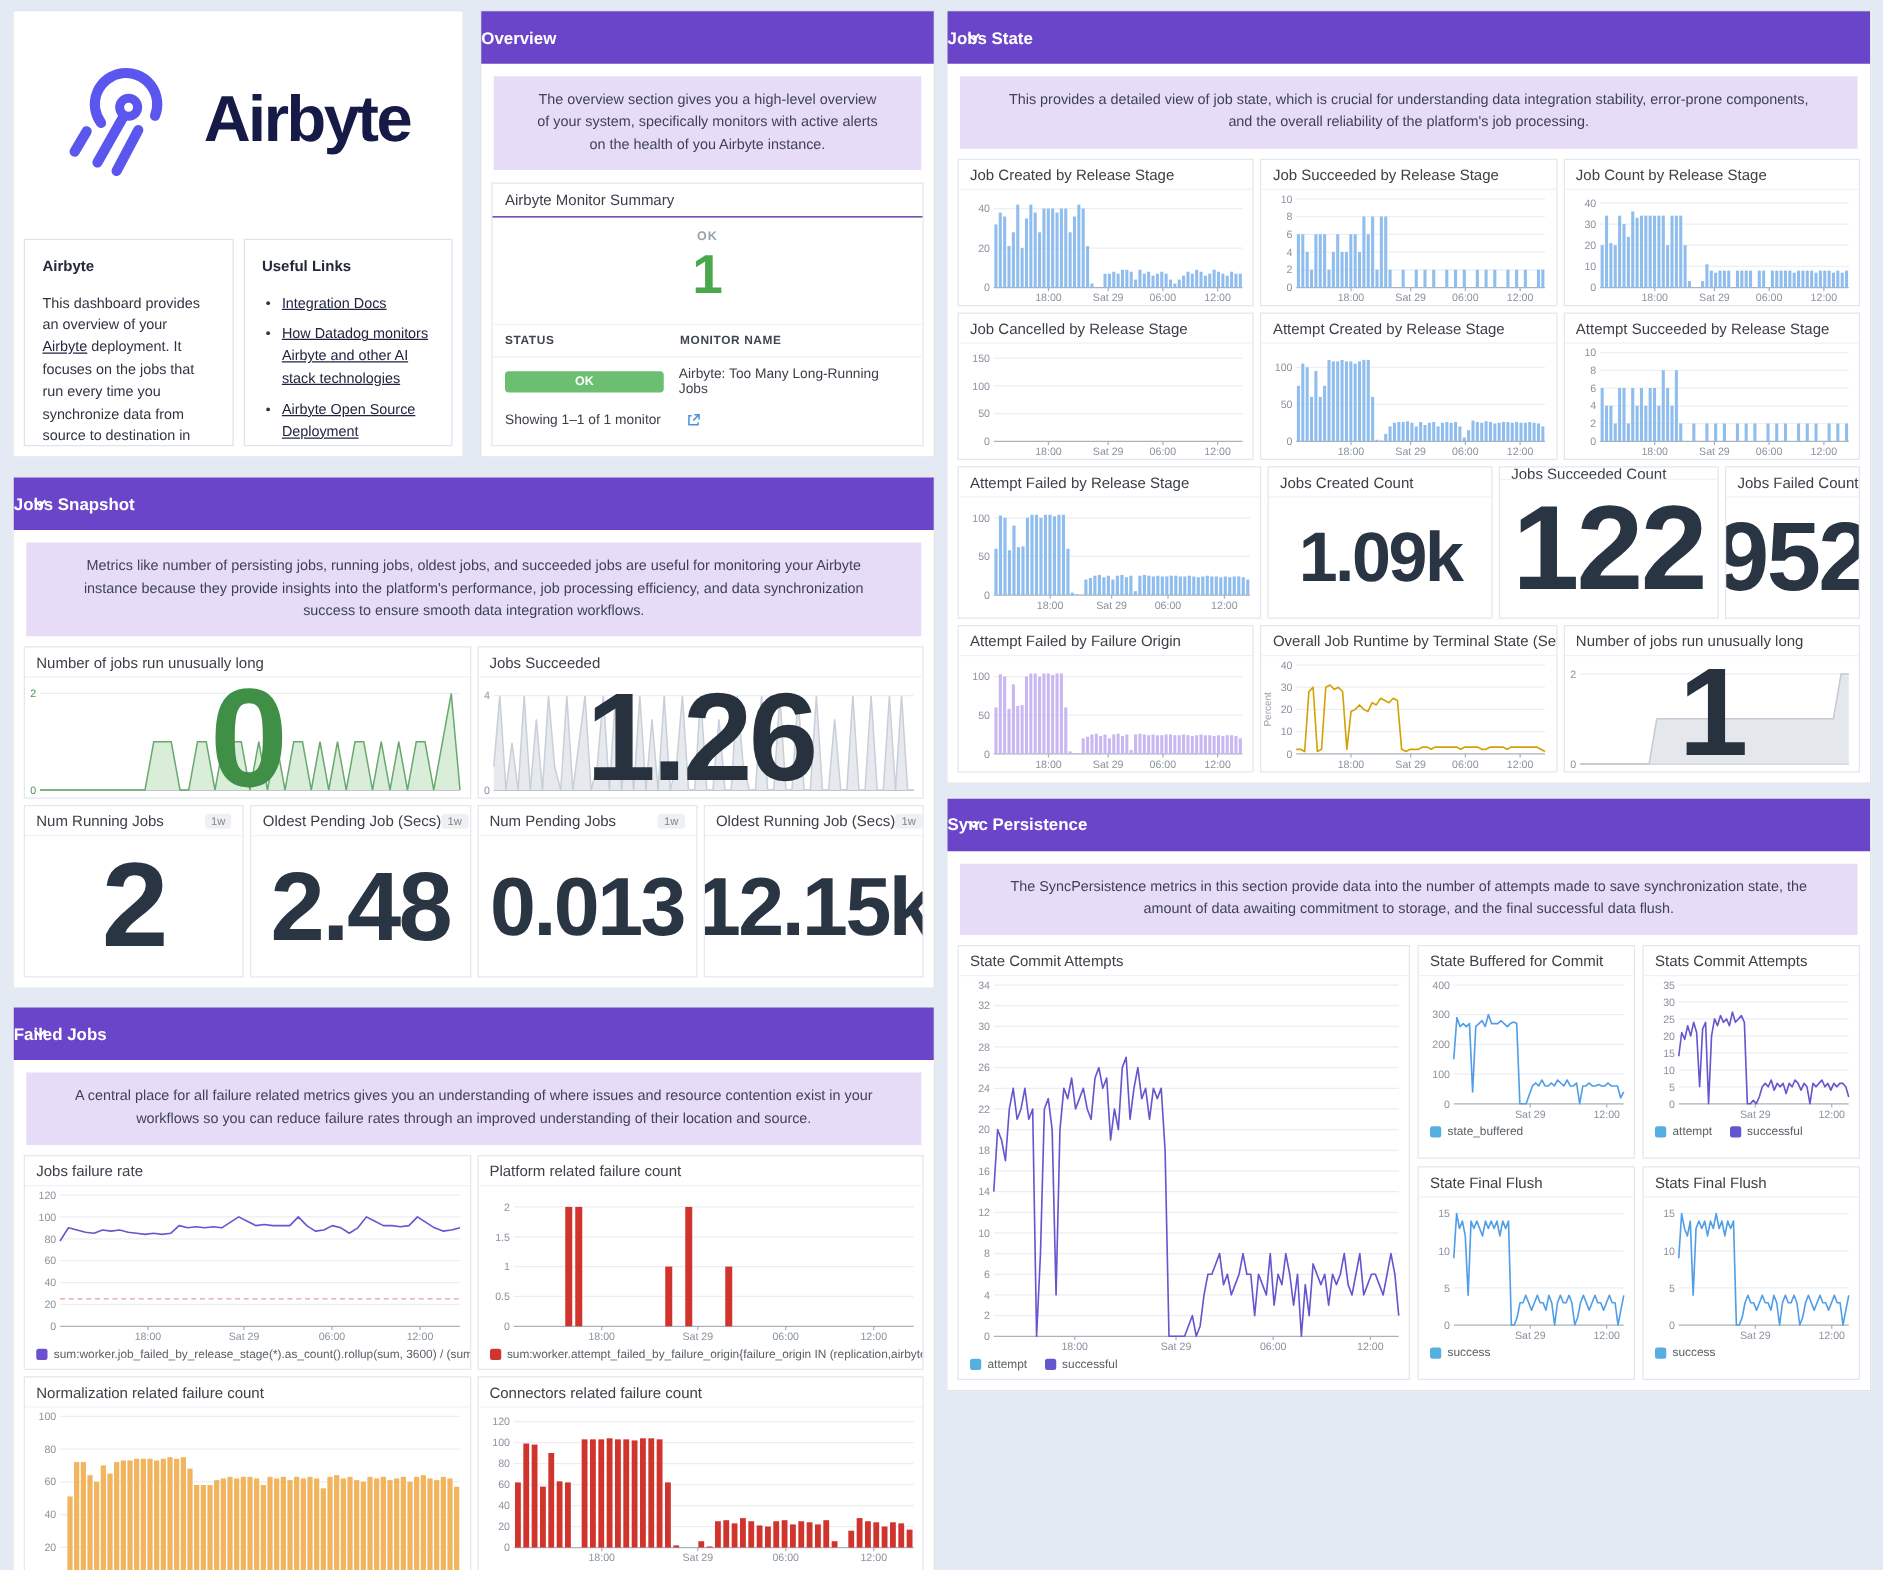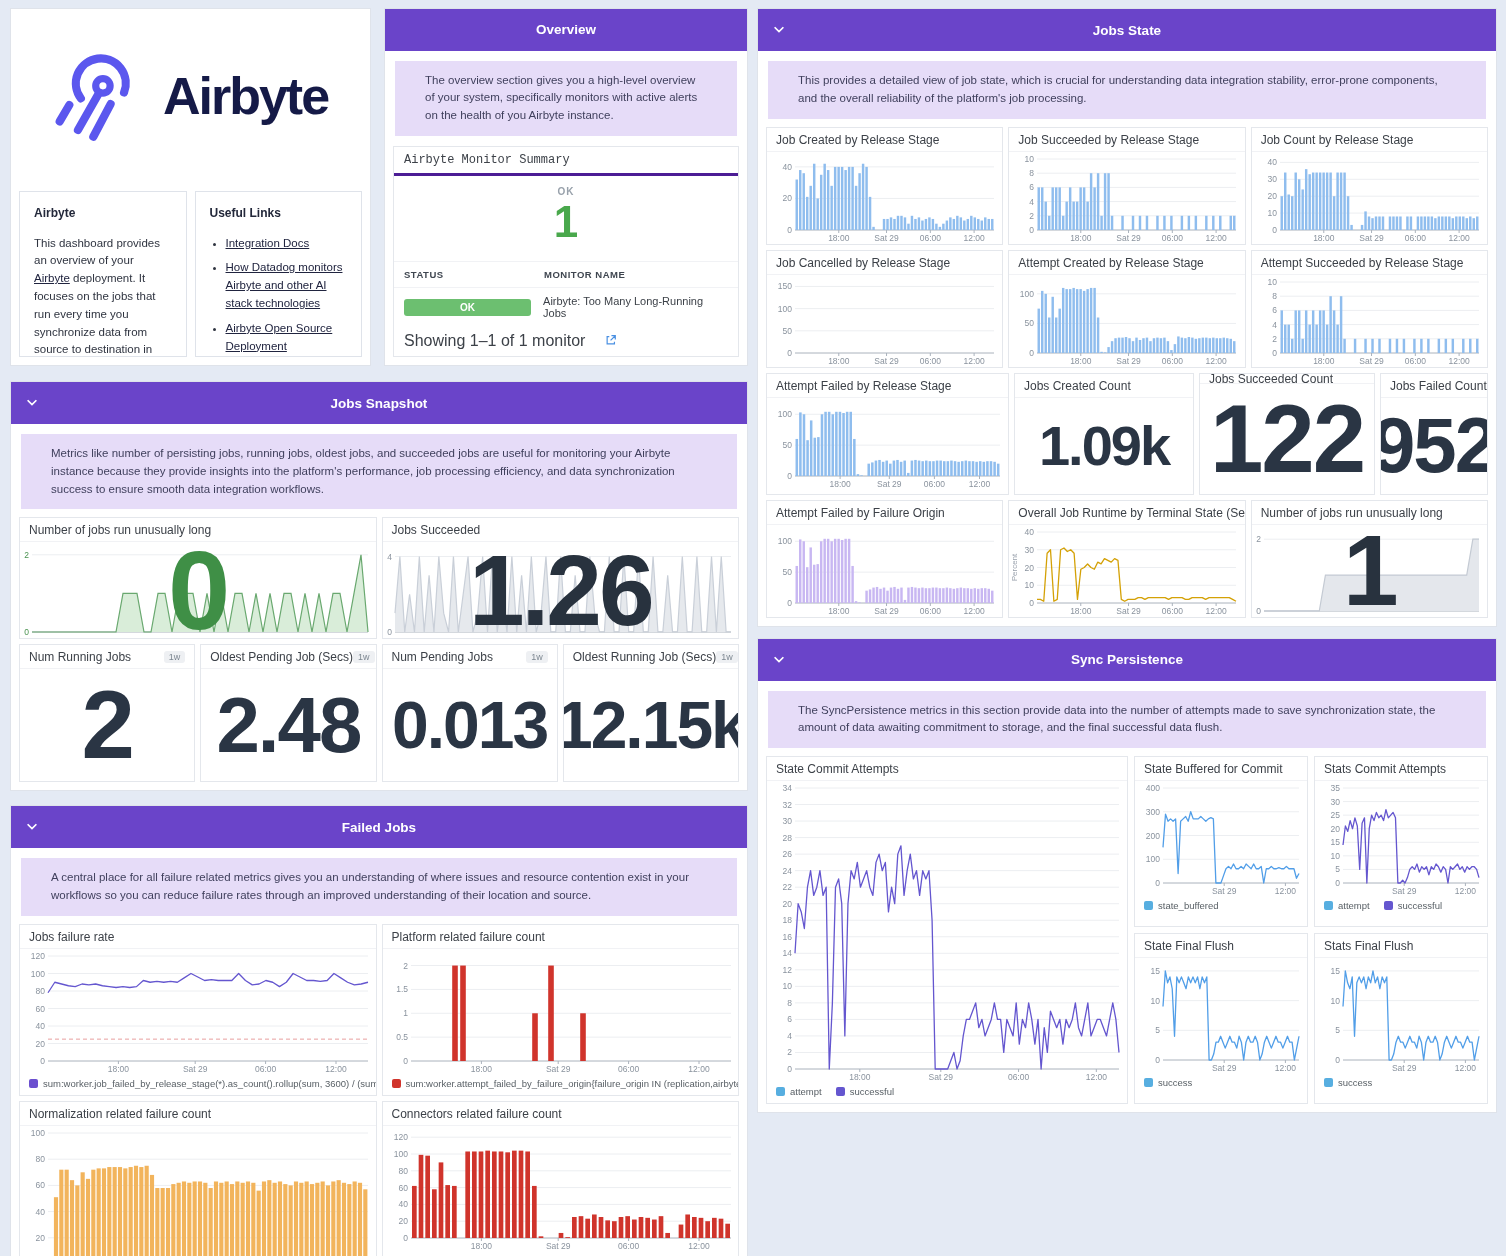--- a/index.html
+++ b/index.html
@@ -12,48 +12,48 @@
   .logo-zone { flex:1; display:flex; align-items:center; justify-content:center; gap:14px; }
   .brand-text { font-size:52px; font-weight:800; color:#151a47; letter-spacing:-2px; }
   .sub-cards { display:flex; gap:8px; padding:8px; height:182px; }
   .sub-card { flex:1; border:1px solid #dfe3ea; background:#fff; padding:12px 14px; font-size:11.5px; color:#2f3440; line-height:1.55; overflow:hidden; }
   .sub-card h4 { font-size:12px; margin-bottom:12px; color:#23283a; }
   .sub-card a { color:#20243f; text-decoration:underline; }
   .sub-card ul { padding-left:16px; }
   .sub-card li { margin-bottom:7px; }
 
   .section { background:#fff; border:1px solid #dfe3ea; }
-  .sec-header { background:#6a44c9; color:#fff; height:42px; display:flex; align-items:center; justify-content:center; position:relative; font-weight:700; font-size:13.5px; }
+  .sec-header { background:#6a44c9; color:#fff; height:42px; display:flex; align-items:center; position:relative; font-weight:700; font-size:13.5px; }
   .sec-chevron { position:absolute; left:14px; top:13px; cursor:pointer; }
   .sec-body { padding:8px; }
-  .note { background:#e6dcf8; color:#3f3f5c; font-size:11.5px; line-height:1.55; text-align:left; padding:11px 30px; margin:2px 2px 8px 2px; }
+  .note { background:#e6dcf8; color:#3f3f5c; font-size:11.5px; line-height:1.55; text-align:center; padding:11px 30px; margin:2px 2px 8px 2px; }
 
   .chart-card { background:#fff; border:1px solid #e4e7ec; overflow:hidden; position:relative; }
   .chart-title { font-size:12px; color:#3c4148; padding:5px 9px 4px 9px; border-bottom:1px solid #f1f2f5; display:flex; align-items:center; justify-content:space-between; white-space:nowrap; overflow:hidden; }
   .tf-badge { font-size:9px; color:#7d8791; background:#eef0f3; border-radius:3px; padding:1px 5px; font-weight:400; }
   .chart-body { position:relative; width:100%; }
   .chart-legend { padding:3px 9px 6px 9px; font-size:9.5px; color:#596066; display:flex; gap:14px; align-items:center; white-space:nowrap; overflow:hidden; }
   .leg-item { display:inline-flex; align-items:center; gap:5px; }
   .leg-swatch { width:9px; height:9px; border-radius:2px; display:inline-block; }
   svg text { font-family:"Liberation Sans",sans-serif; }
   .overlay-num { position:absolute; inset:0; display:flex; align-items:center; justify-content:center; font-weight:700; line-height:.85; letter-spacing:-3px; pointer-events:none; }
 
   
   .overview { flex:1; display:flex; flex-direction:column; }
   .ov-body { flex:1; padding:8px; display:flex; flex-direction:column; }
   .monitor-card { border:1px solid #e4e7ec; flex:1; margin-top:2px; display:flex; flex-direction:column; }
-  .mon-title { font-size:12px; color:#3c4148; padding:6px 10px; border-bottom:3px solid #4c1d95;font-family:Liberation Mono, monospace; }
+  .mon-title { font-size:12px; color:#3c4148; padding:6px 10px; border-bottom:1px solid #4c1d95; }
   .mon-center { text-align:center; padding:10px 0 14px 0; border-bottom:1px solid #f1f2f5; }
   .mon-ok-label { font-size:10px; color:#98a1ab; letter-spacing:1px; font-weight:700; }
   .mon-count { font-size:44px; color:#49a84c; font-weight:700; }
   .mon-table-head { display:flex; font-size:9.5px; font-weight:700; color:#3f4650; letter-spacing:.5px; padding:7px 10px; border-bottom:1px solid #f1f2f5; }
   .mon-col-status { width:140px; text-align:left; }
   .mon-row { display:flex; align-items:center; padding:7px 10px; font-size:11px; color:#3c4148; }
   .ok-pill { width:128px; text-align:center; background:#6cbf70; color:#fff; font-size:10px; font-weight:700; border-radius:3px; padding:3px 0; margin-right:12px; }
-  .mon-footer { font-size:16px; color:#3c4148; padding:6px 10px; display:flex; align-items:flex-end; gap:20px; }
+  .mon-footer { font-size:11px; color:#3c4148; padding:6px 10px; display:flex; align-items:flex-start; gap:20px; }
 
   
   .grid3 { display:grid; grid-template-columns:repeat(3,1fr); gap:5px; margin-bottom:5px; }
   .grid4 { display:grid; grid-template-columns:243px 180px 176px 1fr; gap:5px; margin-bottom:5px; }
   .grid2 { display:grid; grid-template-columns:repeat(2,1fr); gap:5px; margin-bottom:5px; }
   .gridsnap { display:grid; grid-template-columns:repeat(4,1fr); gap:5px; }
   .js-chart .chart-body { height:92px; }
   .snap-chart .chart-body { height:96px; }
   .fail-chart .chart-body { height:126px; }
   .fail-chart.tall .chart-body { height:152px; }

